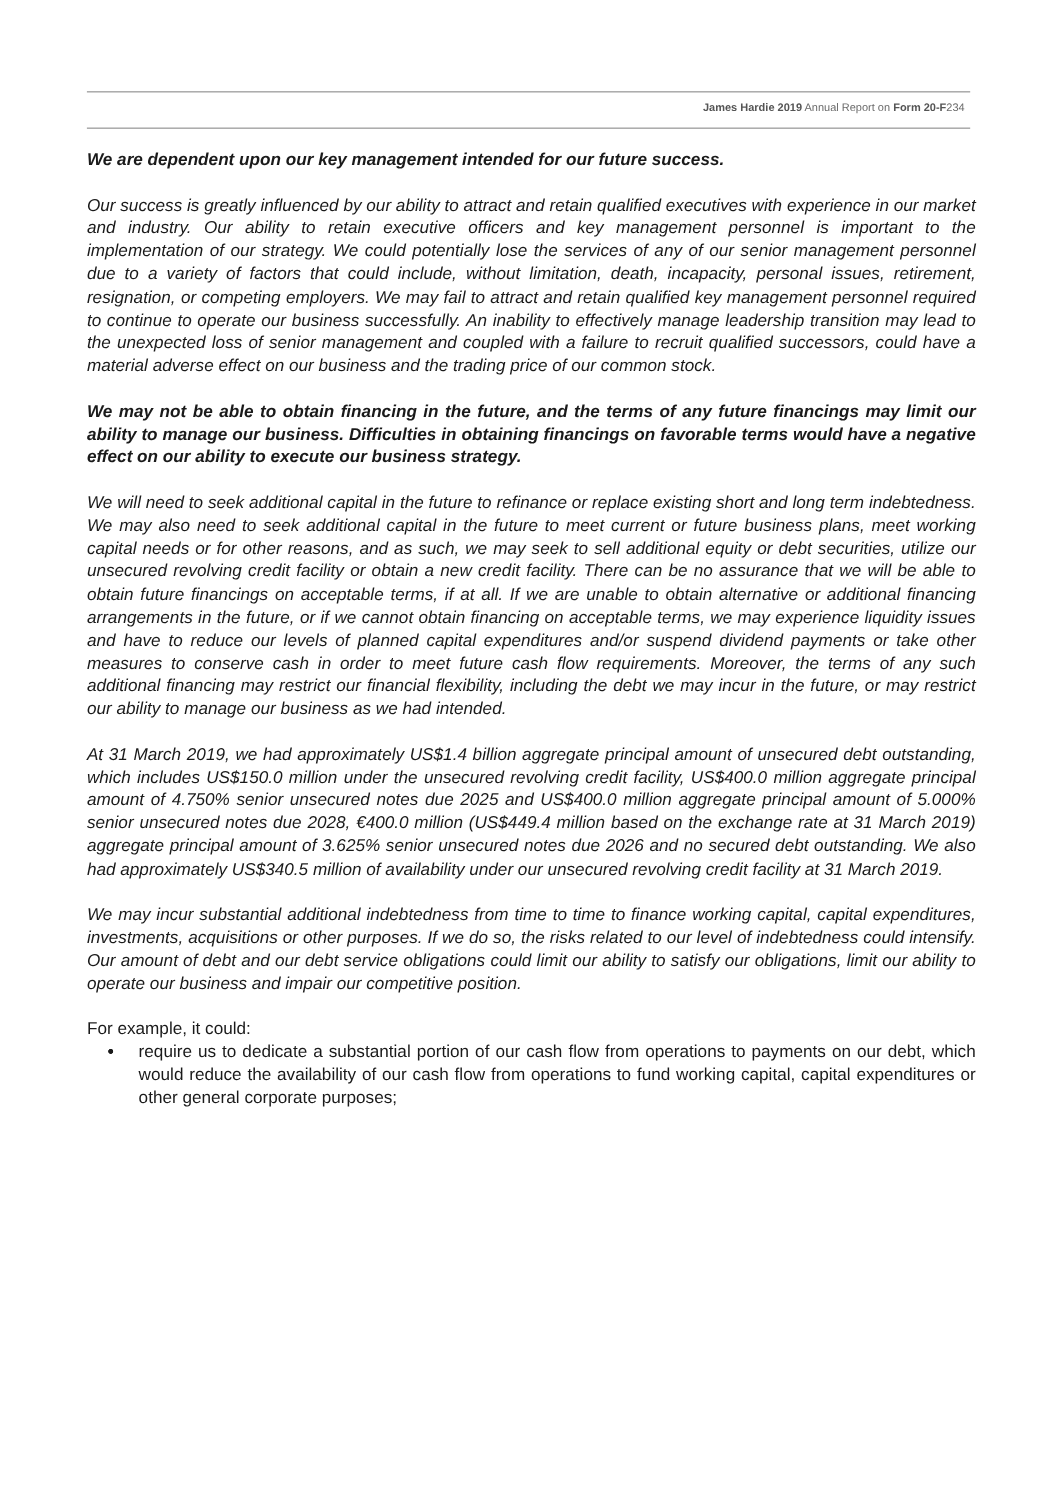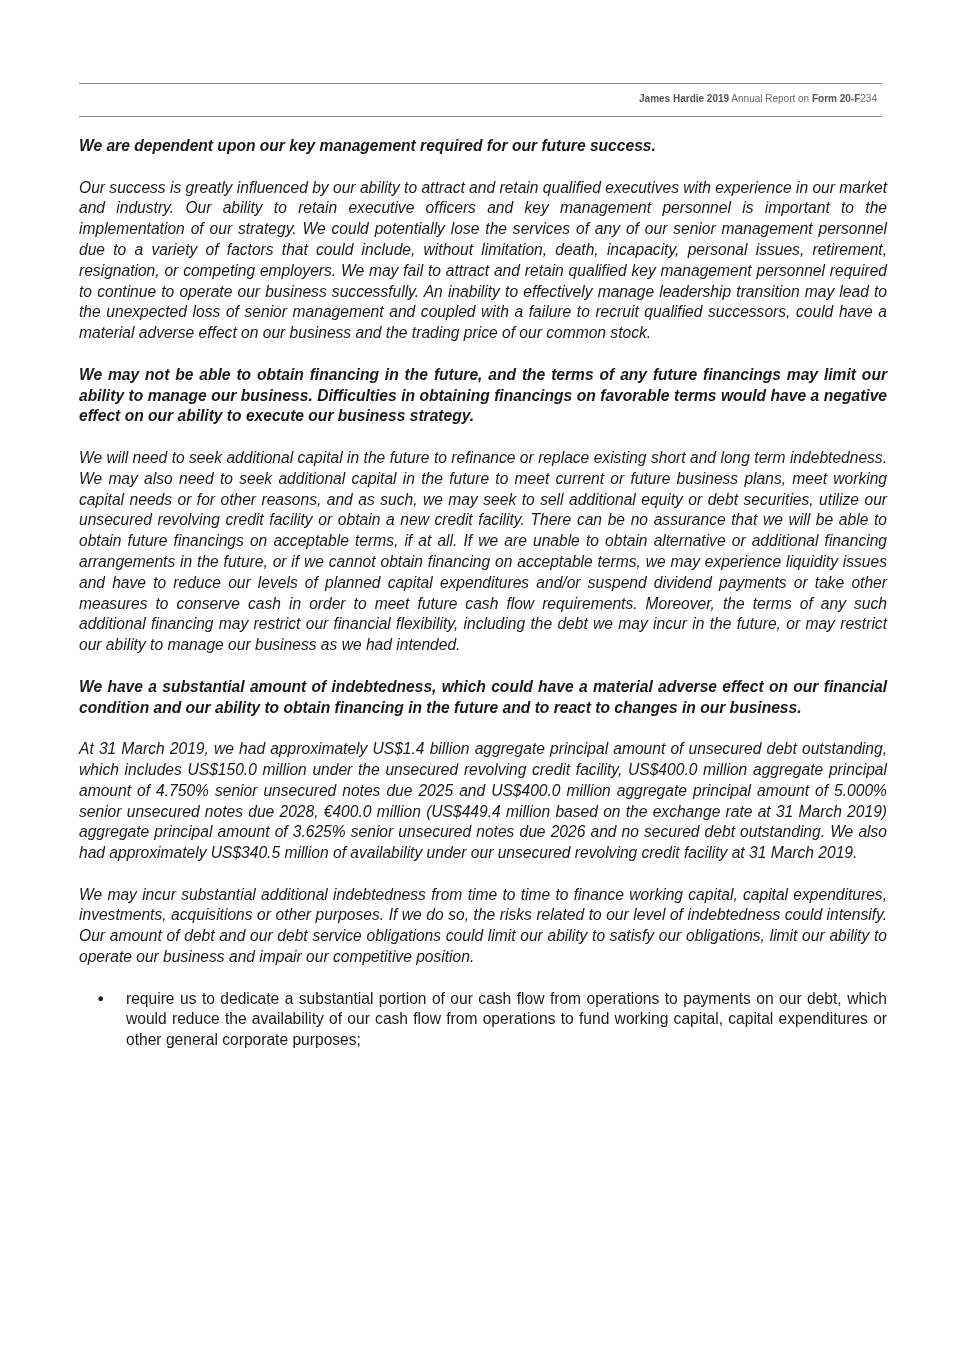--- a/index.html
+++ b/index.html
@@ -22,32 +22,32 @@
 
 <div class="rule top"></div>
 <div class="header">
   <span><b>James Hardie 2019</b><span> Annual Report on </span><b>Form 20-F</b></span>
   <span>234</span>
 </div>
 <div class="rule bottom"></div>
 
 <div class="content">
   <section>
-    <p class="heading">We are dependent upon our key management required for our future success.</p>
+    <p class="heading">We are dependent upon our key management intended for our future success.</p>
     <p class="para">Our success is greatly influenced by our ability to attract and retain qualified executives with experience in our market and industry. Our ability to retain executive officers and key management personnel is important to the implementation of our strategy. We could potentially lose the services of any of our senior management personnel due to a variety of factors that could include, without limitation, death, incapacity, personal issues, retirement, resignation, or competing employers. We may fail to attract and retain qualified key management personnel required to continue to operate our business successfully. An inability to effectively manage leadership transition may lead to the unexpected loss of senior management and coupled with a failure to recruit qualified successors, could have a material adverse effect on our business and the trading price of our common stock.</p>
   </section>
 
   <section>
     <p class="heading">We may not be able to obtain financing in the future, and the terms of any future financings may limit our ability to manage our business. Difficulties in obtaining financings on favorable terms would have a negative effect on our ability to execute our business strategy.</p>
     <p class="para">We will need to seek additional capital in the future to refinance or replace existing short and long term indebtedness. We may also need to seek additional capital in the future to meet current or future business plans, meet working capital needs or for other reasons, and as such, we may seek to sell additional equity or debt securities, utilize our unsecured revolving credit facility or obtain a new credit facility. There can be no assurance that we will be able to obtain future financings on acceptable terms, if at all. If we are unable to obtain alternative or additional financing arrangements in the future, or if we cannot obtain financing on acceptable terms, we may experience liquidity issues and have to reduce our levels of planned capital expenditures and/or suspend dividend payments or take other measures to conserve cash in order to meet future cash flow requirements. Moreover, the terms of any such additional financing may restrict our financial flexibility, including the debt we may incur in the future, or may restrict our ability to manage our business as we had intended.</p>
   </section>
 
   <section>
-    <p class="heading">We have a substantial amount of indebtedness, which could have a material adverse effect on our financial condition and our ability to obtain financing in the future and to react to changes in our business.</p>
     <p class="para">At 31 March 2019, we had approximately US$1.4 billion aggregate principal amount of unsecured debt outstanding, which includes US$150.0 million under the unsecured revolving credit facility, US$400.0 million aggregate principal amount of 4.750% senior unsecured notes due 2025 and US$400.0 million aggregate principal amount of 5.000% senior unsecured notes due 2028, €400.0 million (US$449.4 million based on the exchange rate at 31 March 2019) aggregate principal amount of 3.625% senior unsecured notes due 2026 and no secured debt outstanding. We also had approximately US$340.5 million of availability under our unsecured revolving credit facility at 31 March 2019.</p>
     <p class="para">We may incur substantial additional indebtedness from time to time to finance working capital, capital expenditures, investments, acquisitions or other purposes. If we do so, the risks related to our level of indebtedness could intensify. Our amount of debt and our debt service obligations could limit our ability to satisfy our obligations, limit our ability to operate our business and impair our competitive position.</p>
+    <p class="lead">For example, it could:</p>
     <ul class="bullets">
       <li><span class="dot">•</span></li>
       <li><span class="dot">•</span></li>
       <li><span class="dot">•</span><span>require us to dedicate a substantial portion of our cash flow from operations to payments on our debt, which would reduce the availability of our cash flow from operations to fund working capital, capital expenditures or other general corporate purposes;</span></li>
     </ul>
   </section>
 </div>
 
 </body></html>

